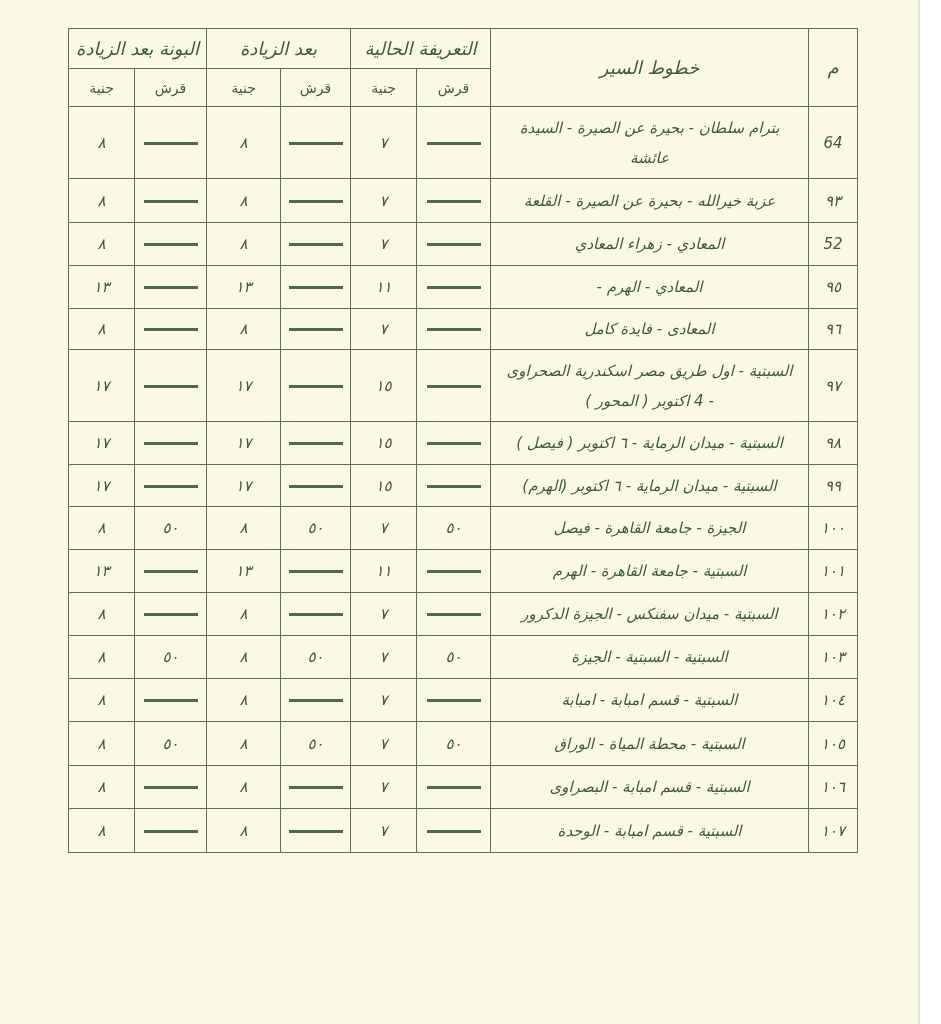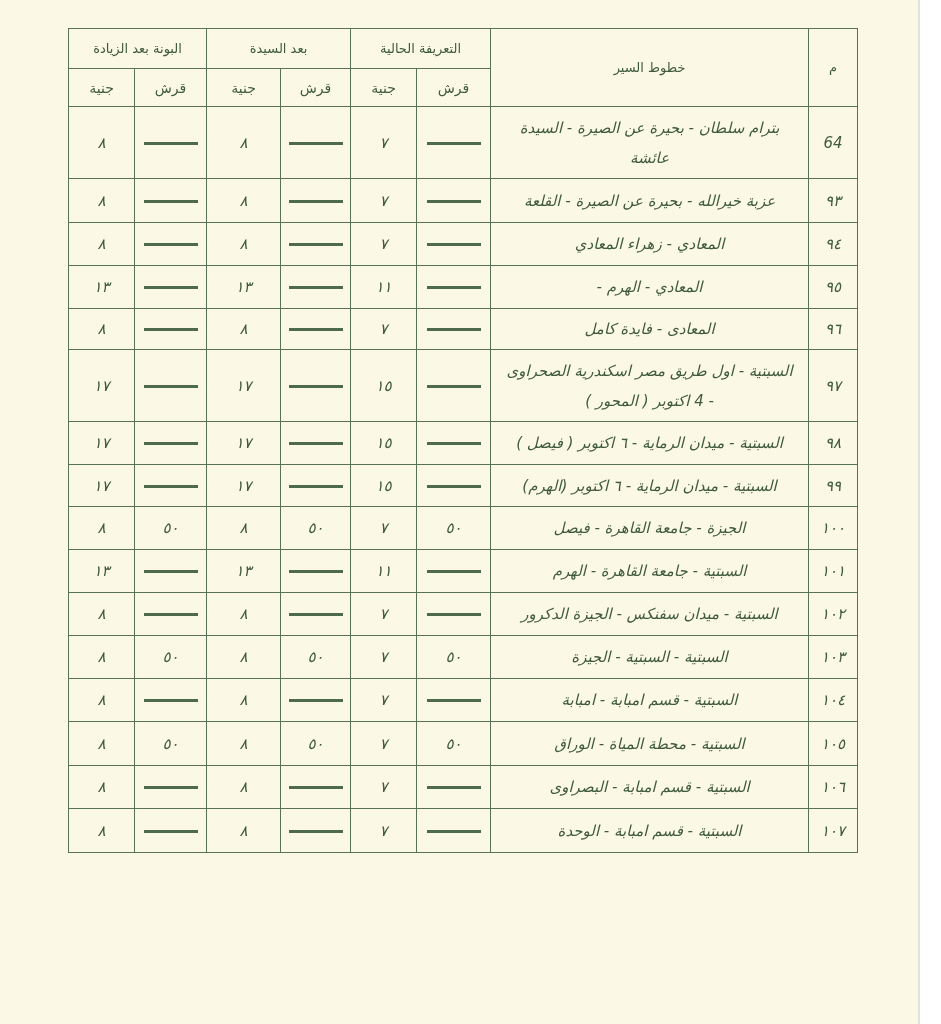--- a/index.html
+++ b/index.html
@@ -25,21 +25,21 @@
       direction: rtl;
       color: #3f5a3f;
     }
     table.fares td, table.fares th {
       border: 1px solid #587258;
       text-align: center;
       vertical-align: middle;
       padding: 0;
       font-weight: normal;
     }
-    .hdr-top th { height: 39px; font-size: 13px; font-weight: bold; }
+    .hdr-top th { height: 39px; font-size: 18px; font-style: italic; font-weight: bold; }
     .hdr-sub th { height: 37px; font-size: 14px; font-weight: bold; }
     .num { font-size: 15px; font-style: italic; }
     .route { font-size: 15px; font-style: italic; font-weight: bold; line-height: 30px; padding: 0 12px !important; }
     .dash {
       display: inline-block;
       width: 54px; height: 0;
       border-top: 3px solid #4d6a4d;
       vertical-align: middle;
     }
   </style>
@@ -56,21 +56,21 @@
       <col style="width:70px">
       <col style="width:74px">
       <col style="width:72px">
       <col style="width:66px">
     </colgroup>
     <thead>
       <tr class="hdr-top">
         <th rowspan="2">م</th>
         <th rowspan="2">خطوط السير</th>
         <th colspan="2">التعريفة الحالية</th>
-        <th colspan="2">بعد السيدة</th>
+        <th colspan="2">بعد الزيادة</th>
         <th colspan="2">البونة بعد الزيادة</th>
       </tr>
       <tr class="hdr-sub">
         <th>قرش</th>
         <th>جنية</th>
         <th>قرش</th>
         <th>جنية</th>
         <th>قرش</th>
         <th>جنية</th>
       </tr>
@@ -90,21 +90,21 @@
           <td class="num">٩٣</td>
           <td class="route">عزبة خيرالله - بحيرة عن الصيرة - القلعة</td>
           <td class="num"><span class="dash"></span></td>
           <td class="num">٧</td>
           <td class="num"><span class="dash"></span></td>
           <td class="num">٨</td>
           <td class="num"><span class="dash"></span></td>
           <td class="num">٨</td>
         </tr>
         <tr style="height: 43px;">
-          <td class="num">٩٤</td>
+          <td class="num">52</td>
           <td class="route">المعادي - زهراء المعادي</td>
           <td class="num"><span class="dash"></span></td>
           <td class="num">٧</td>
           <td class="num"><span class="dash"></span></td>
           <td class="num">٨</td>
           <td class="num"><span class="dash"></span></td>
           <td class="num">٨</td>
         </tr>
         <tr style="height: 43px;">
           <td class="num">٩٥</td>

